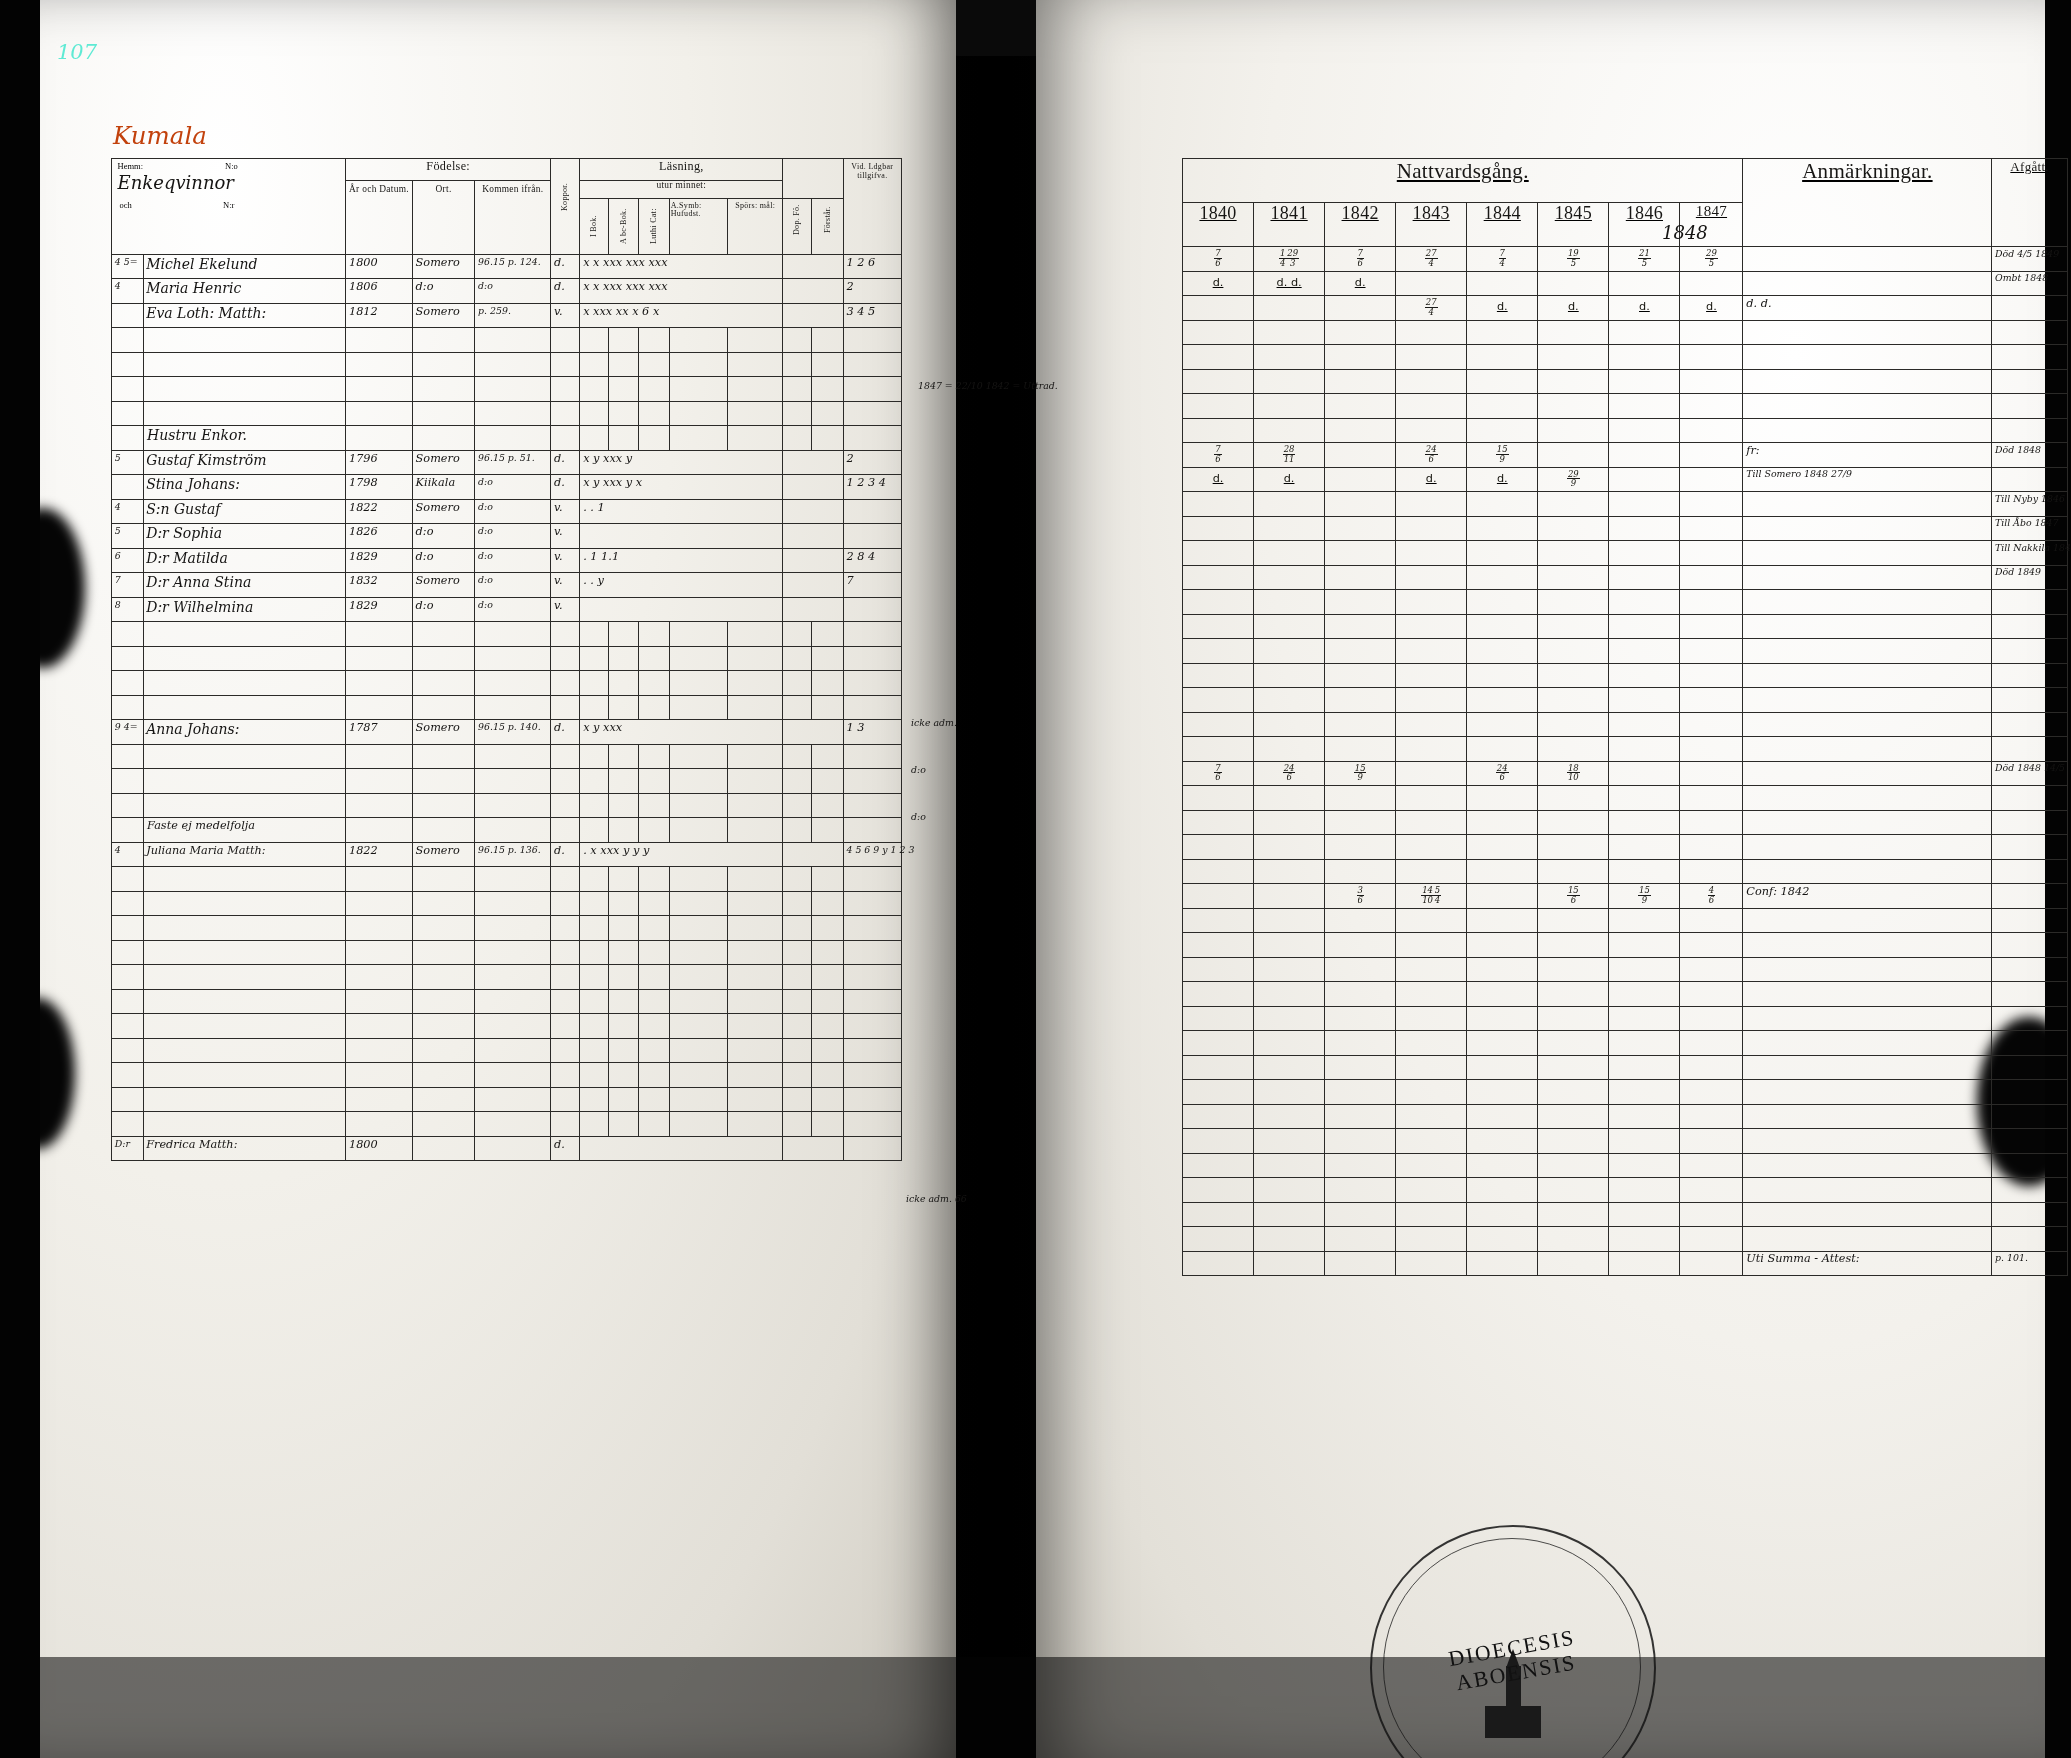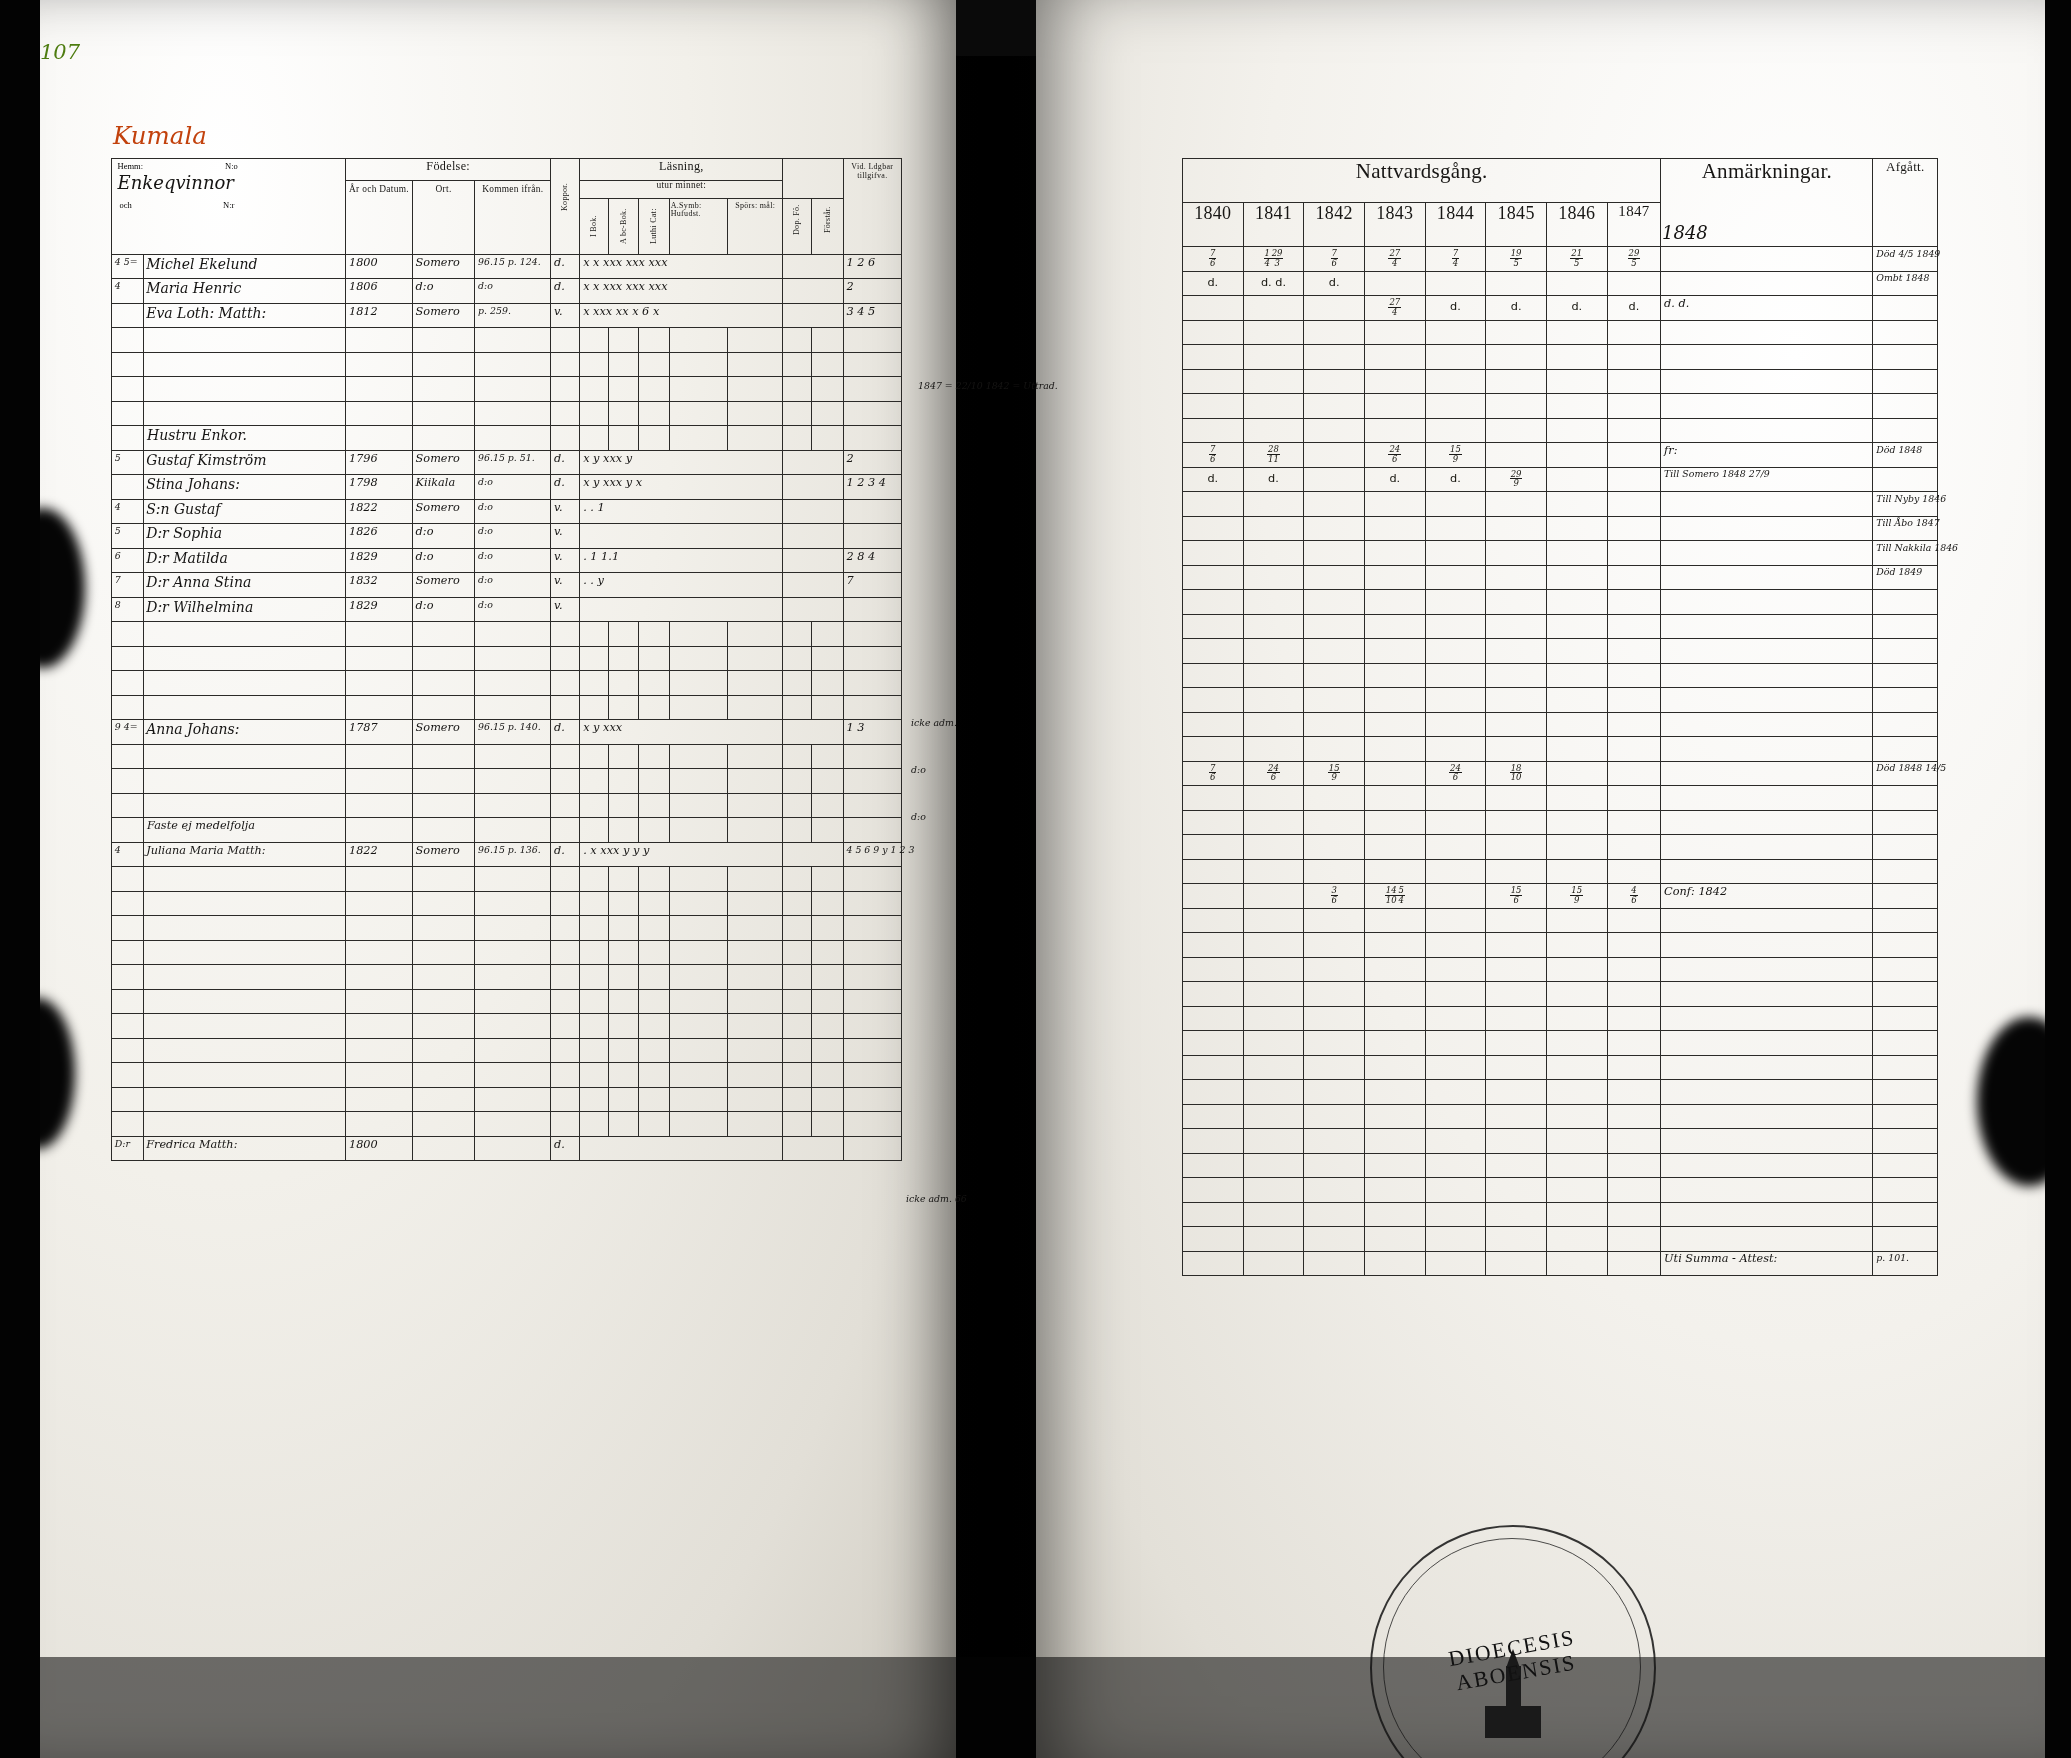--- a/index.html
+++ b/index.html
@@ -51,22 +51,22 @@
 
   
   .mk{font-family:"DejaVu Sans",sans-serif;font-size:11.3px;color:#17160f;text-align:center;
       display:block;line-height:22.6px;}
   .frac{display:inline-block;font-size:8.5px;line-height:.95;text-align:center;
         font-family:"DejaVu Serif",serif;font-style:italic;vertical-align:middle;}
   .frac i{display:block;border-bottom:0.9px solid #1a1a18;padding:0 0.9px;font-style:italic;}
   .frac b{display:block;font-weight:400;font-style:italic;}
 
   
-  #folio{position:absolute;left:40px;top:40px;font-family:"DejaVu Serif",serif;
-         font-size:21px;color:#4d7c0f;font-style:italic;}
+  #folio{position:absolute;left:57px;top:40px;font-family:"DejaVu Serif",serif;
+         font-size:21px;color:#5eead4;font-style:italic;}
   #parish{position:absolute;left:113px;top:121px;font-family:"DejaVu Serif",serif;
           font-size:24.5px;font-style:italic;color:#c2410c;}
 
   
   #stamp{position:absolute;left:1370px;top:1525px;width:311px;height:235px;
          color:#111;}
   #stamp .ring{position:absolute;left:0;top:0;width:282px;height:282px;border-radius:50%;
       border:2.8px solid #141414;opacity:.85;}
   #stamp .ring2{position:absolute;left:13px;top:13px;width:256px;height:256px;border-radius:50%;
       border:1.9px solid #141414;opacity:.75;}
@@ -939,21 +939,21 @@
     </tr>
   </tbody>
     </table>
 
   <div class="hw xs" style="position:absolute;left:918px;top:381px;width:113px;">1847 = 22/10 1842 = Uttrad.</div>
   <div class="hw xs" style="position:absolute;left:911px;top:718px;">icke adm.</div>
   <div class="hw xs" style="position:absolute;left:911px;top:765px;">d:o</div>
   <div class="hw xs" style="position:absolute;left:911px;top:812px;">d:o</div>
   <div class="hw xs" style="position:absolute;left:906px;top:1194px;">icke adm. 66</div>
 
-  <table id="right-table" style="left:1182px;top:158px;width:756px;">
+  <table id="right-table" style="left:1182px;top:158px;width:886px;text-decoration:underline;">
     <colgroup>
       <col style="width:62px">
         <col style="width:62px">
         <col style="width:62px">
         <col style="width:62px">
       <col style="width:62px">
         <col style="width:62px">
         <col style="width:62px">
         <col style="width:55px">
       <col style="width:217px">

